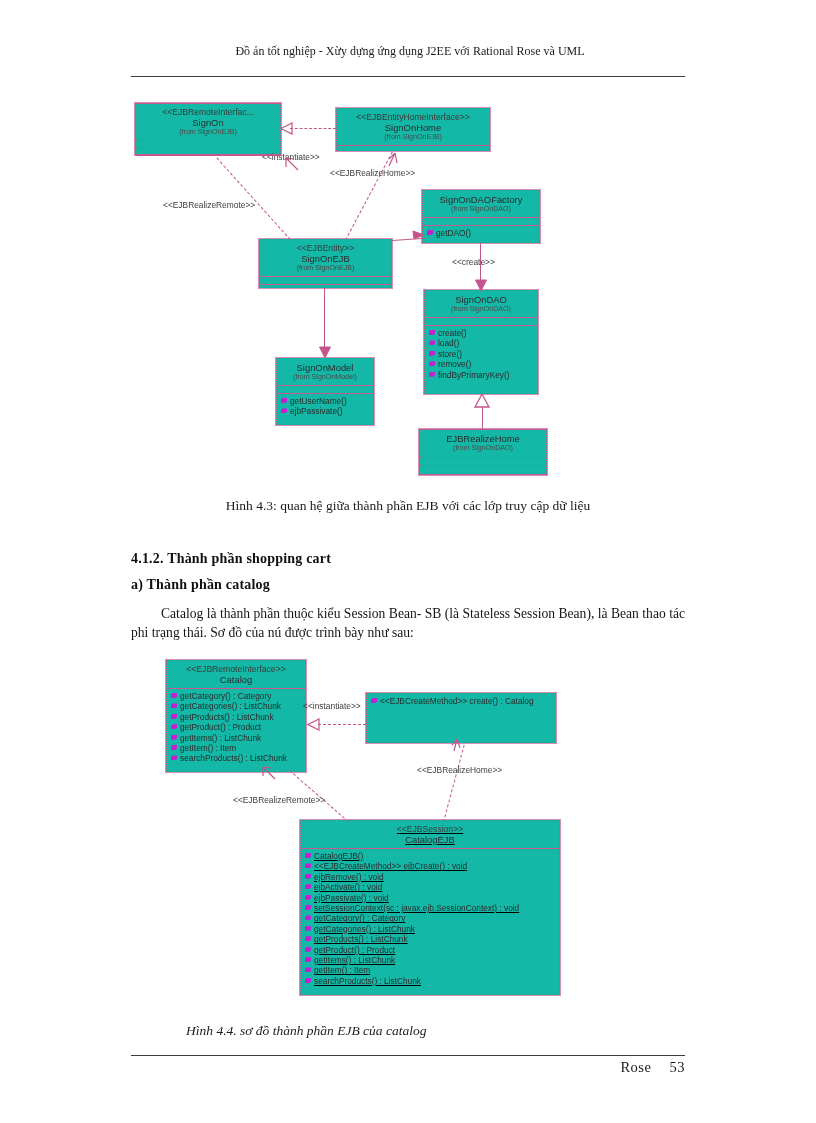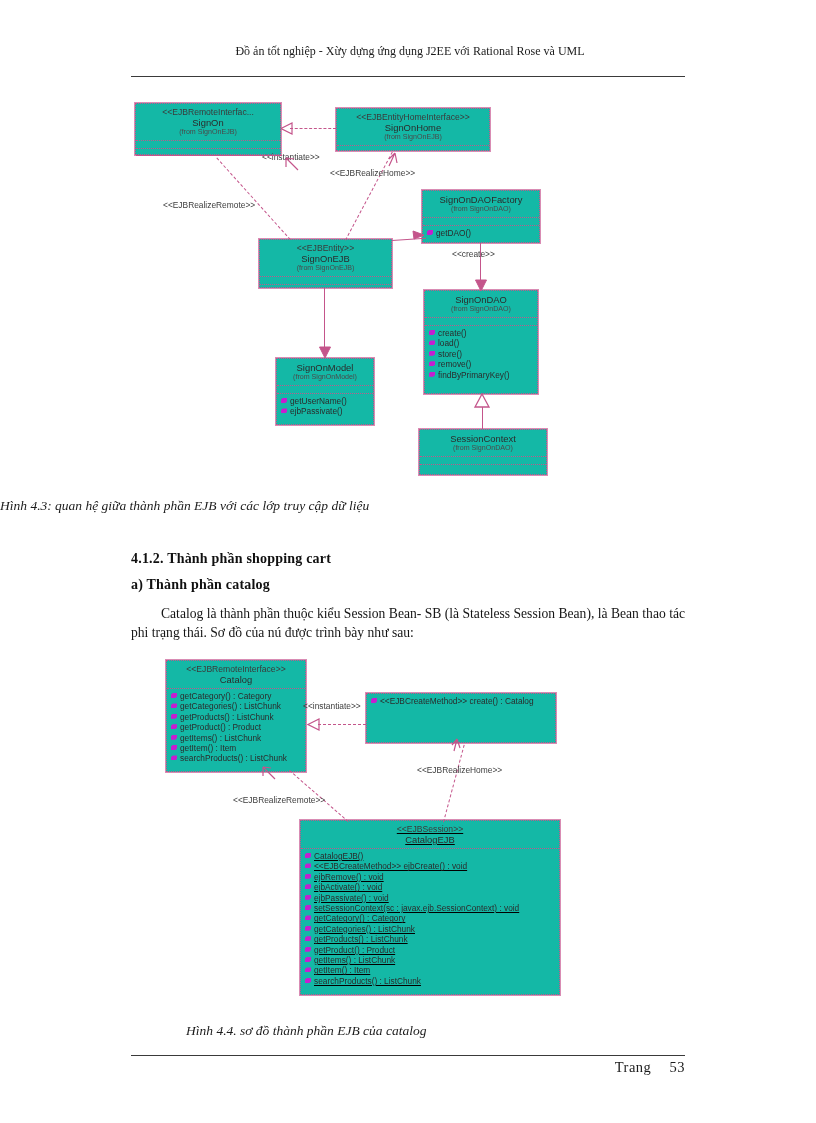--- a/index.html
+++ b/index.html
@@ -14,22 +14,22 @@
     text-align:center;font-size:12px;color:#1b1b1b;white-space:nowrap;
     font-family:"Liberation Serif",serif;
   }
   .hdr-rule{position:absolute;left:131px;top:76px;width:554px;height:0;border-top:1.6px solid #3a3a3a;}
   
   .ftr-rule{position:absolute;left:131px;top:1055px;width:554px;height:0;border-top:1.6px solid #3a3a3a;}
   .ftr{position:absolute;right:131px;top:1059px;font-size:14.5px;color:#1b1b1b;letter-spacing:.5px;}
   .ftr span{margin-left:14px;}
   
   .cap{
-    position:absolute;width:100%;
-    font-style:italic;font-size:13.5px;color:#1b1b1b;
+    position:absolute;width:100%;text-align:center;
+    font-size:13.5px;color:#1b1b1b;
   }
   .cap2{position:absolute;left:186px;font-style:italic;font-size:13.5px;color:#1b1b1b;}
   .h3{position:absolute;left:131px;font-weight:bold;font-size:14px;color:#101010;letter-spacing:.2px;}
   .para{
     position:absolute;left:131px;width:554px;font-size:13.6px;color:#151515;
     text-align:justify;line-height:19px;text-indent:30px;
   }
   
   .uml{position:absolute;box-sizing:border-box;background:#14b8a6;
        border:1.3px dotted #c4558b;outline:1px solid #d98cb4;outline-offset:0px;}
@@ -126,21 +126,21 @@
       </div>
       <div class="attrp"></div>
       <div class="opsp">
         <div class="op">getUserName()</div>
         <div class="op">ejbPassivate()</div>
       </div>
     </div>
 
     <div class="uml" style="left:419px;top:429px;width:128px;height:46px;">
       <div class="hdrp">
-        <div class="nm">SessionContext</div>
+        <div class="nm">EJBRealizeHome</div>
         <div class="frm">(from SignOnDAO)</div>
       </div>
       <div class="attrp"></div>
       <div class="opsp empty"></div>
     </div>
 
     <div class="ln dash" style="left:290px;top:128px;width:46px;"></div>
     <svg style="position:absolute;left:280px;top:121px;" width="14" height="15">
       <path d="M1 7.5 L12 2 L12 13 Z" fill="none" stroke="#c4558b" stroke-width="1.2"></path>
     </svg>
@@ -162,21 +162,21 @@
 
     <div class="ln" style="left:392px;top:240px;width:34px;transform:rotate(-4deg);"></div>
     <svg style="position:absolute;left:411px;top:227px;" width="14" height="14">
       <path d="M13 8 L2 4 L3 12 Z" fill="#c4558b" stroke="#c4558b" stroke-width="1"></path>
     </svg>
 
     <div class="ln" style="left:481px;top:243px;width:46px;transform:rotate(90deg);"></div>
     <svg style="position:absolute;left:474px;top:276px;" width="14" height="16">
       <path d="M7 15 L1.5 4 L12.5 4 Z" fill="#c4558b" stroke="#c4558b" stroke-width="1"></path>
     </svg>
-    <div class="lbl" style="left:452px;top:249px;">&lt;&lt;create&gt;&gt;</div>
+    <div class="lbl" style="left:452px;top:257px;">&lt;&lt;create&gt;&gt;</div>
 
     <div class="ln" style="left:325px;top:288px;width:64px;transform:rotate(90deg);"></div>
     <svg style="position:absolute;left:318px;top:343px;" width="14" height="16">
       <path d="M7 15 L1.5 4 L12.5 4 Z" fill="#c4558b" stroke="#c4558b" stroke-width="1"></path>
     </svg>
 
     <div class="ln" style="left:482px;top:429px;width:22px;transform:rotate(-90deg);"></div>
     <svg style="position:absolute;left:473px;top:393px;" width="18" height="16">
       <path d="M9 1 L16 14 L2 14 Z" fill="#ffffff" stroke="#c4558b" stroke-width="1.3"></path>
     </svg>
@@ -250,17 +250,17 @@
     <svg style="position:absolute;left:450px;top:738px;" width="16" height="16">
       <path d="M7 1 L4 13 M7 1 L10 10 M7 1 L2 7" fill="none" stroke="#c4558b" stroke-width="1.2"></path>
     </svg>
     <div class="lbl" style="left:417px;top:765px;">&lt;&lt;EJBRealizeHome&gt;&gt;</div>
   </div>
 
   <div class="cap2" style="top:1023px;">Hình 4.4. sơ đồ thành phần EJB của catalog</div>
 
   <div class="ftr-rule"></div>
   <div class="ftr">
-    <span>Trang</span>
+    <span>Rose</span>
     <span>53</span>
   </div>
 
 </div>
 
 </body></html>

